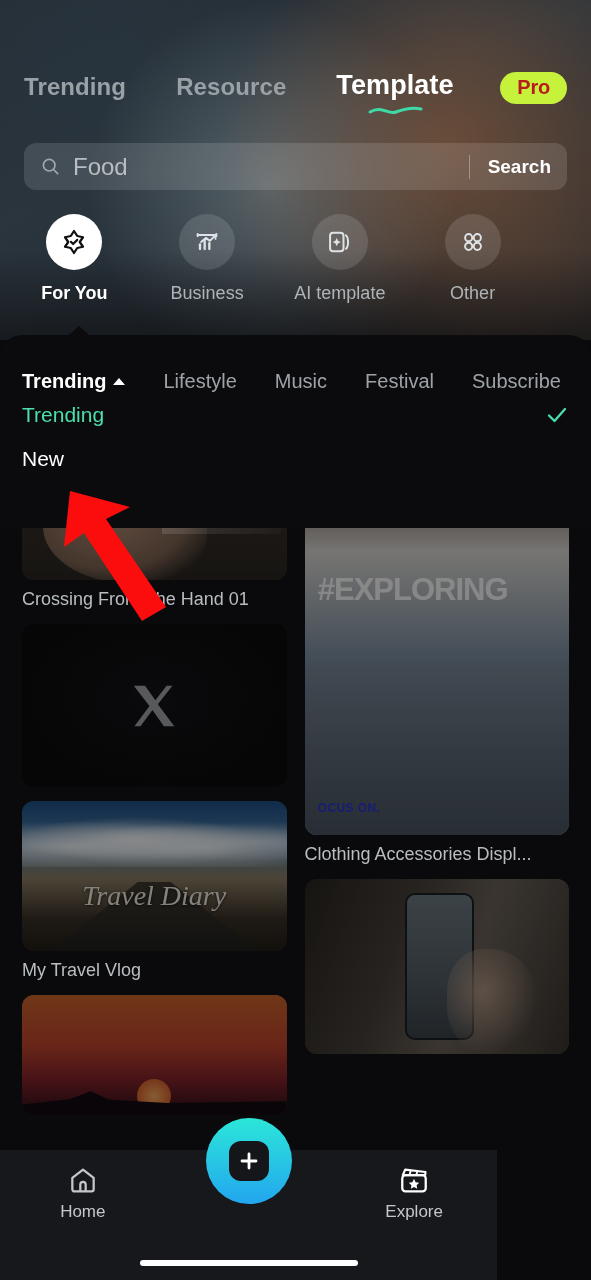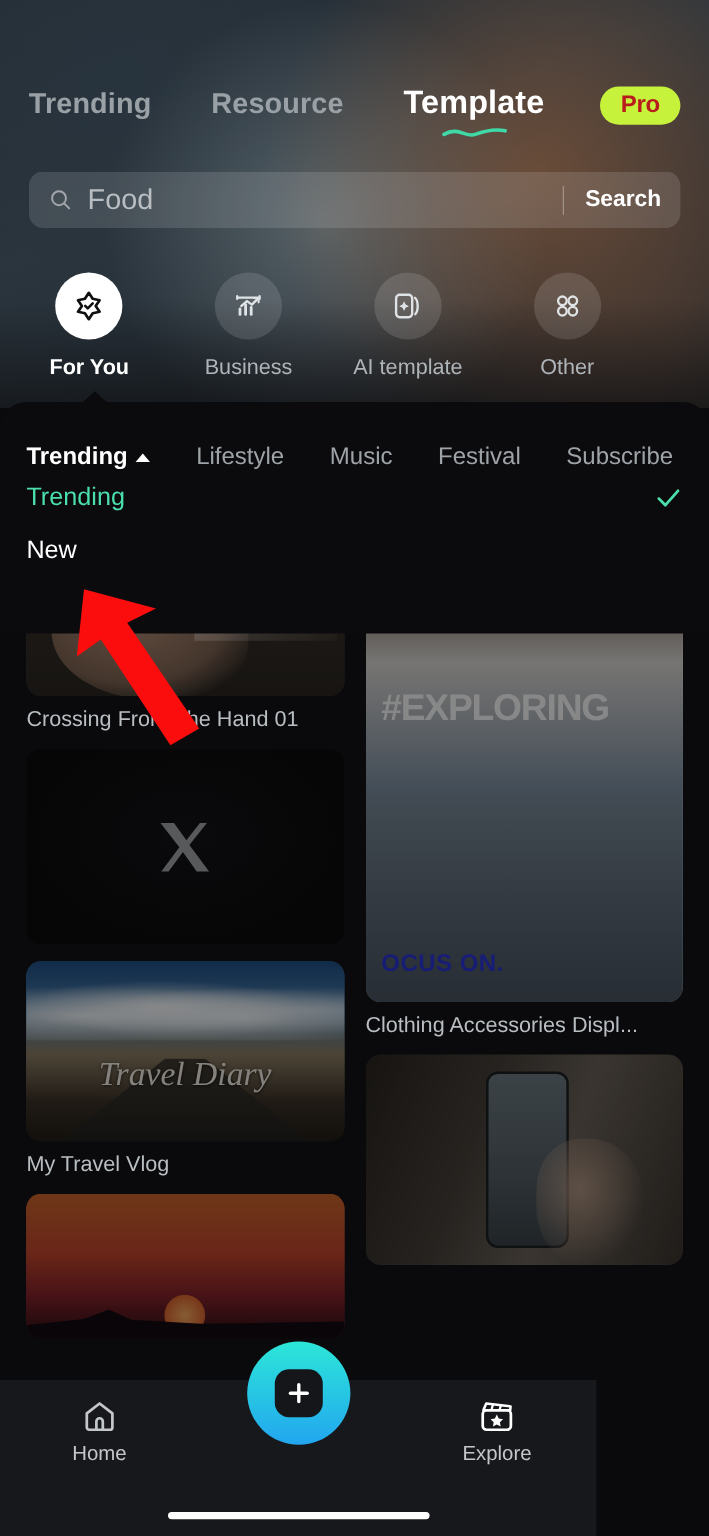--- a/index.html
+++ b/index.html
@@ -105,21 +105,21 @@
     margin-right: 18px;
   }
   .search-btn {
     color: #ffffff; font-size: 19px; font-weight: 700;
     background: none; border: none; cursor: pointer;
     font-family: "Liberation Sans", sans-serif;
   }
 
   
   .catrow {
-    position: absolute; left: 0; top: 227px;
+    position: absolute; left: 0; top: 214px;
     width: 547px; height: 100px;
     display: flex; z-index: 5;
     padding: 0 8px;
   }
   .cat {
     flex: 1;
     display: flex; flex-direction: column;
     align-items: center;
   }
   .cat-circle {
@@ -288,21 +288,21 @@
     color: rgba(255,255,255,0.88);
     letter-spacing: -1px;
     white-space: nowrap;
   }
   .art-explore .band-lower {
     position:absolute; left:0; right:0; top:57%; bottom:0;
     background: linear-gradient(180deg, rgba(120,132,145,.5), rgba(70,80,92,.85));
   }
   .art-explore .focus {
     position:absolute; left: 5%; bottom: 5%;
-    font-size: 20px; font-weight: 800; color: #2b33d8;
+    font-size: 12px; font-weight: 800; color: #2b33d8;
     letter-spacing: .4px;
   }
   .art-phone {
     height: 175px;
     background: linear-gradient(110deg, #2a2521 0%, #46403a 35%, #6a6159 60%, #3a342e 100%);
   }
   .art-phone .device {
     position: absolute; left: 38%; top: 8%;
     width: 26%; height: 84%;
     border-radius: 10px;

